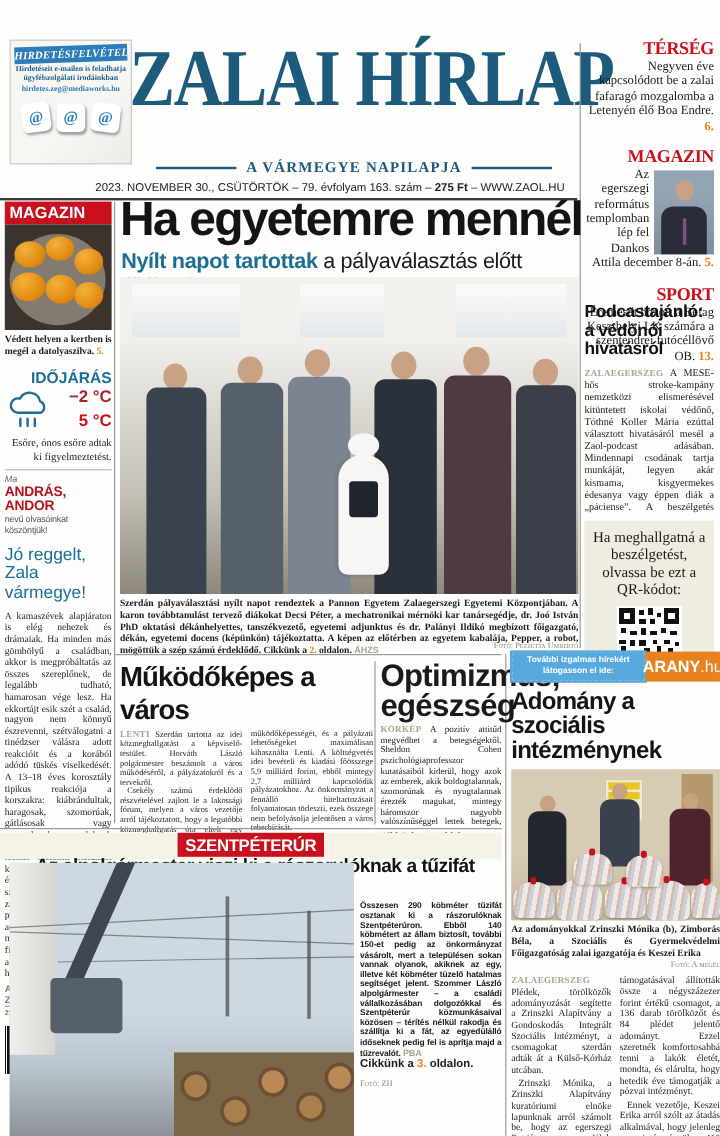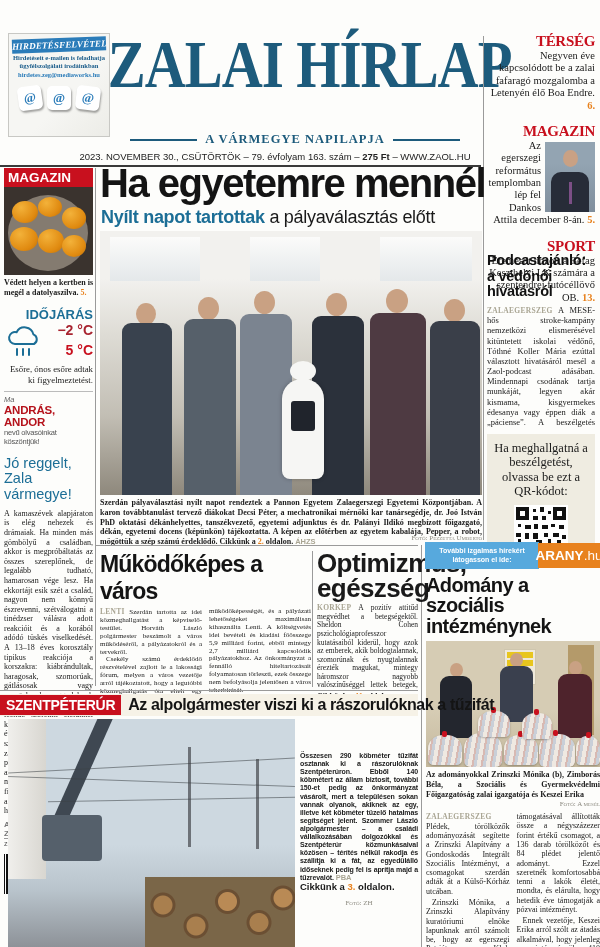--- a/index.html
+++ b/index.html
@@ -1,20 +1,20 @@
 <!DOCTYPE html>
 <html lang="hu"><head>
 <meta charset="utf-8">
 <style>
   html,body{margin:0;padding:0;background:#e9e9e9;}
   .page{position:relative;width:600px;height:947px;background:#fdfdfb;overflow:hidden;
         font-family:"Liberation Serif",serif;color:#1a1a1a;}
   .abs{position:absolute;}
   .just{text-align:justify;}
-  .smallcaps{font-variant:small-caps;text-align:center;}
+  .smallcaps{font-variant:small-caps;}
 
   
   .adbox{left:8px;top:33px;width:100px;height:102px;border:1px solid #c8c8c4;
          background:linear-gradient(135deg,#f6f6f3 0 60%,#ecece7);overflow:hidden;}
   .adbox .ribbon{margin:4px 3px 2px;background:#2b7cb9;color:#fff;font-size:9px;font-weight:bold;
          font-style:italic;text-align:center;padding:2px 0;transform:rotate(-2deg);letter-spacing:.2px;}
   .adbox .adline{color:#1a5c8a;font-weight:bold;font-size:6.5px;text-align:center;line-height:1.25;}
   .adbox .ademail{color:#2b7cb9;font-weight:bold;font-size:6.5px;text-align:center;margin-top:1px;}
   .dice-row{display:flex;justify-content:center;gap:5px;margin-top:8px;}
   .die{width:24px;height:24px;background:#fff;border-radius:5px;box-shadow:1px 2px 2px rgba(0,0,0,.35);
@@ -130,21 +130,21 @@
   .bag{position:absolute;border-radius:45% 45% 18% 18%;
       background:repeating-linear-gradient(100deg,#efe9e2 0 4px,#d8b9b2 4px 6px,#c9cfd8 6px 9px);
       box-shadow:0 1px 2px rgba(0,0,0,.25);}
   .bag::before{content:"";position:absolute;left:40%;top:-4px;width:5px;height:6px;background:#c8101e;border-radius:2px;}
   .don-cap{font-size:8px;font-weight:bold;line-height:1.25;margin-top:3px;}
   .don-credit{text-align:right;font-size:7px;color:#8a887e;}
   .don-cols{column-count:2;column-gap:7px;font-size:8px;line-height:1.16;max-height:150px;overflow:hidden;margin-top:4px;}
   .don-cols p{margin:0;} .don-cols p.ind{text-indent:6px;margin-top:2px;}
 
   
-  .fw-bar{left:0;top:694px;width:418px;height:22px;background:#f6f2e7;display:flex;align-items:center;}
+  .fw-bar{left:0;top:694px;width:418px;height:22px;background:#f6f2e7;display:flex;align-items:center;flex-direction:column;}
   .fw-tag{background:#c8101e;color:#fff;font-family:"Liberation Sans",sans-serif;font-weight:bold;
       font-size:14px;padding:2px 6px;letter-spacing:-.3px;}
   .fw-head{font-family:"Liberation Sans",sans-serif;font-weight:bold;font-size:16px;letter-spacing:-.4px;
       margin-left:7px;color:#141414;white-space:nowrap;}
   .fw-photo{left:8px;top:719px;width:287px;height:228px;overflow:hidden;
       background:linear-gradient(180deg,#cdd8e0 0 55%,#b9c4cc 75%,#8d9298);}
   .building{position:absolute;left:0;top:0;width:38px;height:160px;background:linear-gradient(90deg,#f0efec,#d8d6d0);}
   .crane-arm{position:absolute;left:70px;top:-30px;width:14px;height:150px;background:#3f4852;transform:rotate(24deg);}
   .crane-cab{position:absolute;left:34px;top:96px;width:60px;height:46px;background:#55606b;border-radius:4px;}
   .pole{position:absolute;width:3px;background:#6d7278;}
@@ -371,21 +371,21 @@
       <div class="person" style="left:132px;top:33px;width:34px;height:64px;background:#4e232c;"></div>
       <div class="bag" style="left:2px;bottom:2px;width:34px;height:30px;"></div>
       <div class="bag" style="left:38px;bottom:0;width:38px;height:34px;"></div>
       <div class="bag" style="left:78px;bottom:2px;width:34px;height:30px;"></div>
       <div class="bag" style="left:113px;bottom:0;width:36px;height:33px;"></div>
       <div class="bag" style="left:150px;bottom:2px;width:24px;height:29px;"></div>
       <div class="bag" style="left:52px;bottom:30px;width:32px;height:26px;"></div>
       <div class="bag" style="left:96px;bottom:28px;width:30px;height:26px;"></div>
     </div>
     <div class="don-cap just">Az adományokkal Zrinszki Mónika (b), Zimborás Béla, a Szociális és Gyermekvédelmi Főigazgatóság zalai igazgatója és Keszei Erika</div>
-    <div class="don-credit smallcaps">Fotó: A mesél</div>
+    <div class="don-credit smallcaps">Fotó: A megél</div>
     <div class="don-cols just">
       <p><span class="tag">ZALAEGERSZEG</span><span> Plédek, törölközők adományozását segítette a Zrinszki Alapítvány a Gondoskodás Integrált Szociális Intézményt, a csomagokat szerdán adták át a Külső-Kórház utcában.</span></p>
       <p class="ind">Zrinszki Mónika, a Zrinszki Alapítvány kuratóriumi elnöke lapunknak arról számolt be, hogy az egerszegi Patrióta Klub támogatásával állították össze a négyszázezer forint értékű csomagot, a 136 darab törölközőt és 84 plédet jelentő adományt. Ezzel szeretnék komfortosabbá tenni a lakók életét, mondta, és elárulta, hogy hetedik éve támogatják a pózvai intézményt.</p>
       <p class="ind"><span>Ennek vezetője, Keszei Erika arról szólt az átadás alkalmával, hogy jelenleg az intézményük 410 személyről gondoskodik, közülük 260 az idősotthoni lakó, és az ő ellátásukban használják fel az adományt. </span></p>
     </div>
   </div>
 
   <div class="abs hline" style="left:0;top:690px;width:418px;"></div>
   <div class="abs fw-bar">
     <div class="fw-tag">SZENTPÉTERÚR</div>

